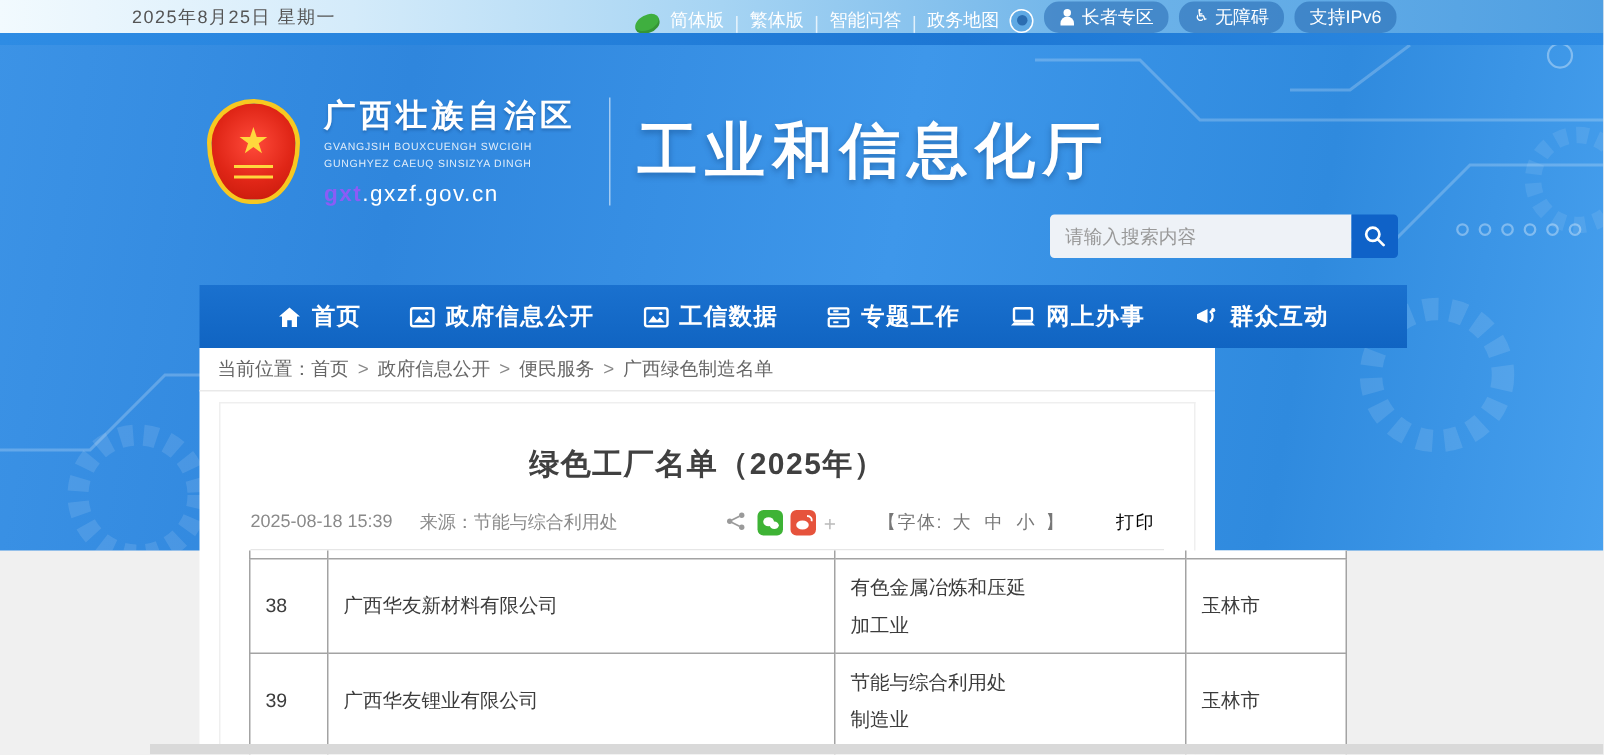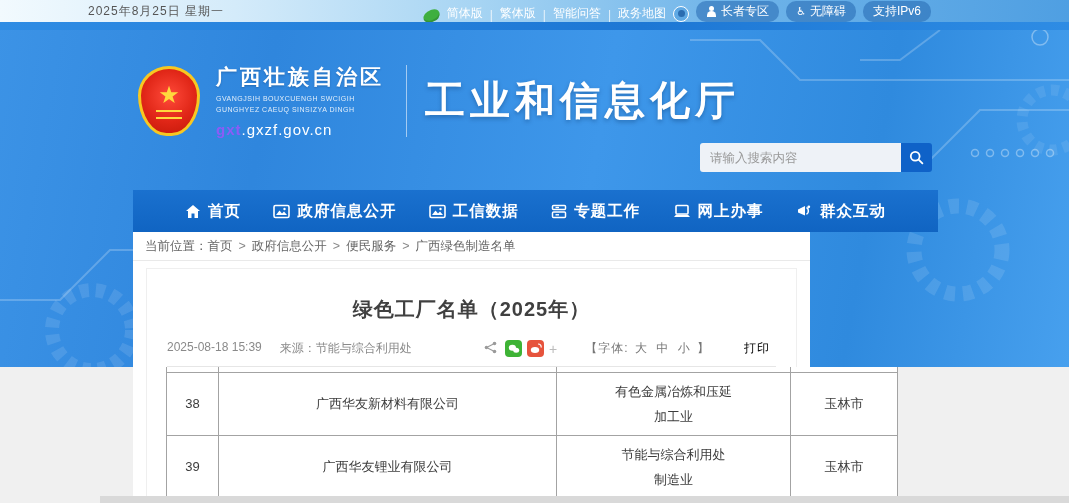--- a/index.html
+++ b/index.html
@@ -82,21 +82,21 @@
 
   
   .tbl-wrap { margin:0 19px; }
   table { border-collapse:collapse; width:731px; table-layout:fixed; font-size:13px; color:#3c3c3c; }
   td { border:1px solid #a3a3a3; padding:6px 10px; vertical-align:middle; background:#fff; }
   tr.stub td { border-top:none; padding:0; height:5px; }
   td.c-no { width:52px; }
   td.c-co { width:338px; }
   td.c-ind { width:234px; line-height:25px; }
   td.c-city { width:107px; }
-  tr.data-row { height:52px;text-align:center; }
+  tr.data-row { height:52px; }
   tr.data-row.last { height:34px; vertical-align:top; }
 
   
   .bottom-bar { position:absolute; left:100px; right:0; bottom:0; height:7px; background:#d9d9d9; z-index:8; }
 </style>
 </head>
 <body>
 
 <div class="page">
 

